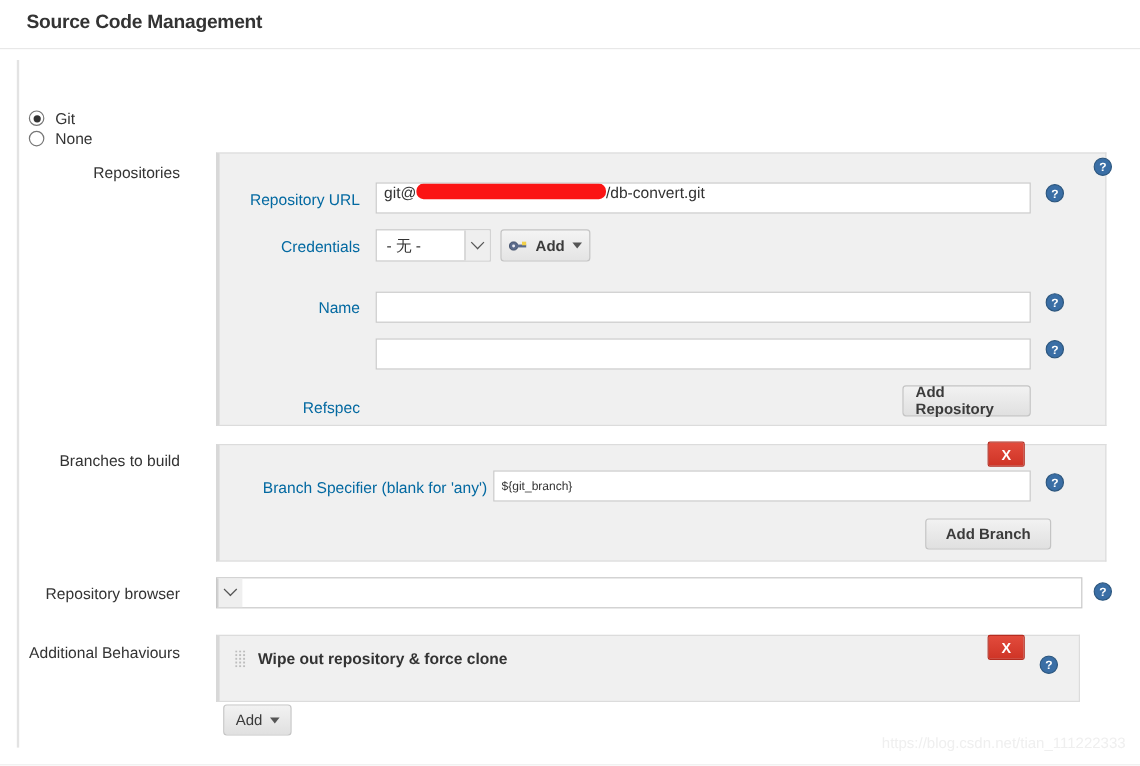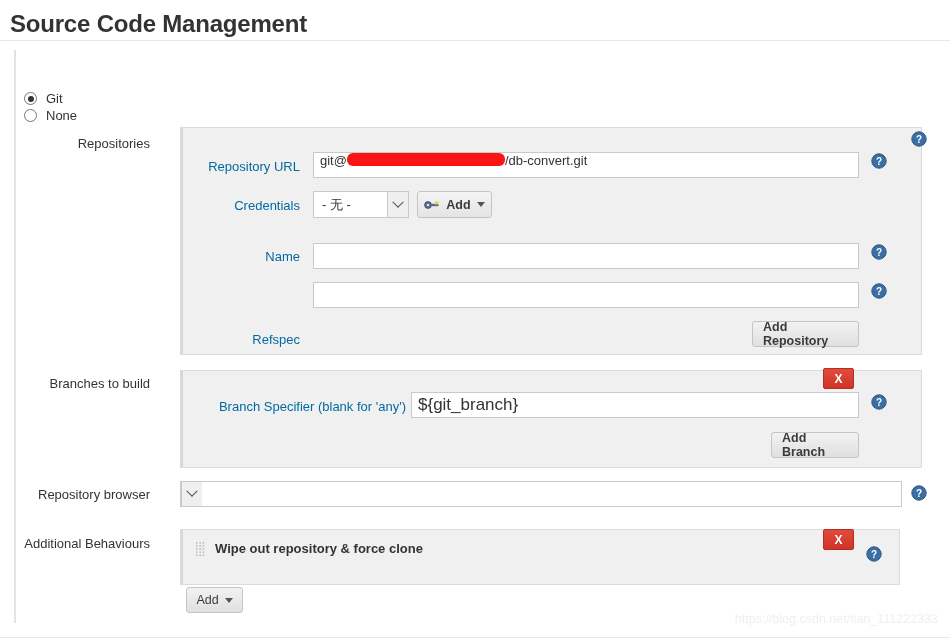--- a/index.html
+++ b/index.html
@@ -13,22 +13,22 @@
     overflow: hidden;
   }
   #page {
     position: relative;
     width: 950px; height: 638px;
     background: #ffffff;
   }
   
   .page-title {
     position: absolute;
-    left: 10px; top: 10px;
-    font-size: 24px;
+    left: 22px; top: 10px;
+    font-size: 16px;
     font-weight: bold;
     color: #333333;
     letter-spacing: -0.2px;
   }
   .title-rule {
     position: absolute;
     left: 0; top: 40px; width: 950px; height: 1px;
     background: #e8e8e8;
   }
   
@@ -94,21 +94,21 @@
     font-size: 13px;
     color: #0369a1;
     text-align: right;
   }
   .txt-input {
     position: absolute;
     background: #ffffff;
     border: 1px solid #c9c9c9;
     height: 26px;
     font-family: "Liberation Sans", sans-serif;
-    font-size: 17px;
+    font-size: 10px;
     color: #333333;
     padding: 0 6px;
     line-height: 24px;
     outline: none;
   }
   .redact-url {
     position: absolute;
     left: 313px; top: 152px;
     width: 546px; height: 26px;
     background: #ffffff;
@@ -344,21 +344,21 @@
 
   <div class="field-label" style="left:186px; top:399px; width:220px;">Branch Specifier (blank for 'any')</div>
   <input class="txt-input" style="left: 411px; top: 392px; width: 448px;" value="${git_branch}">
   <div class="help-icon" style="left:871px; top:394px;">
     <svg viewBox="0 0 16 16" width="16" height="16">
         <circle cx="8" cy="8" r="7.2" fill="#3a6ea5" stroke="#2d577f" stroke-width="1"></circle>
         <text x="8" y="11.6" font-family="Liberation Sans, sans-serif" font-size="10" font-weight="bold" fill="#ffffff" text-anchor="middle">?</text>
       </svg>
   </div>
 
-  <div class="btn btn-plain" style="left:771px; top:432px; width:88px; height:26px;">
+  <div class="btn btn-plain" style="left:771px; top:432px; width:105px; height:26px;">
     <span>Add Branch</span>
   </div>
 
   <div class="row-label" style="top:487px;">Repository browser</div>
   <div class="sel-wrap" id="repo-browser-sel">
     <span class="sel-arrow-box">
         <span class="chev"></span>
       </span>
   </div>
   <div class="help-icon" style="left:911px; top:485px;">

